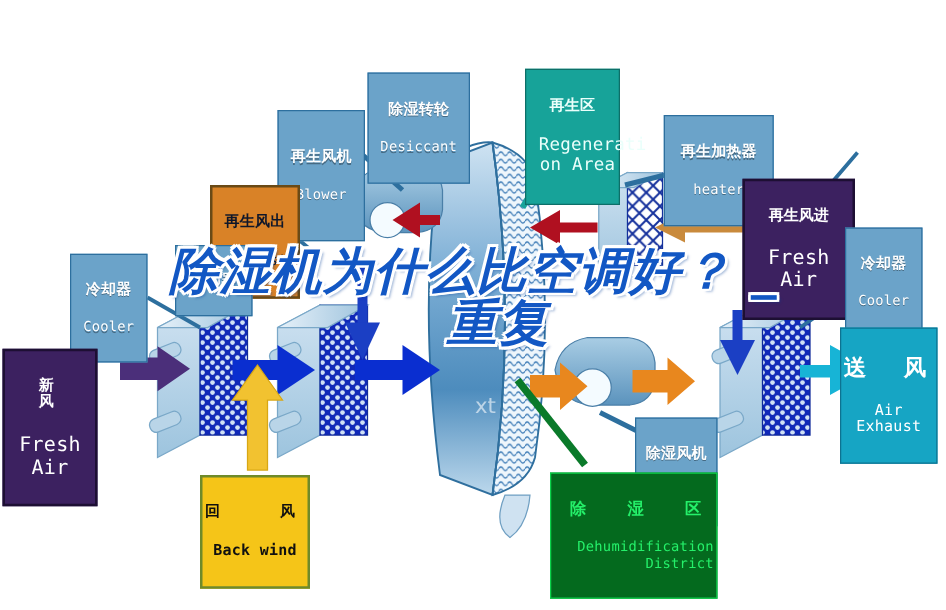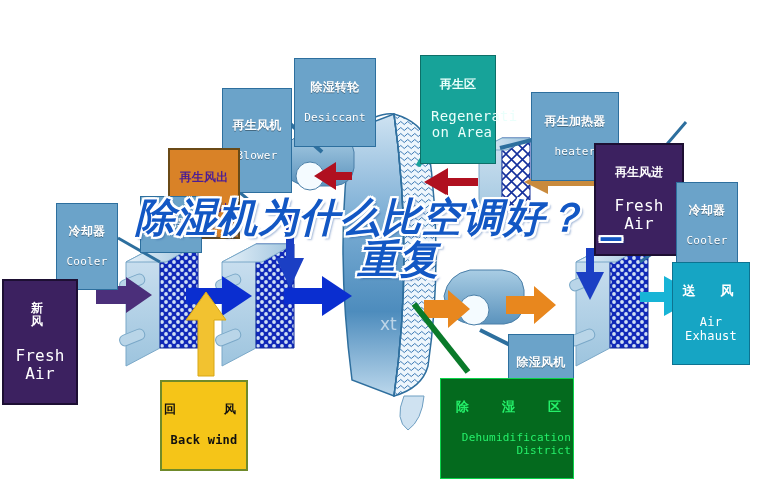--- a/index.html
+++ b/index.html
@@ -34,21 +34,21 @@
 
   
   .lbl.teal{
     background:#17a399;border:1px solid #0d6f68;color:#eafffb;
   }
   .lbl.teal .cn{font-size:12px;}
   .lbl.teal .en{font-size:14px;margin-left:8px;}
 
   
   .lbl.orange{
-    background:#d98227;border:2px solid #6a4a16;color:#4c1d95;
+    background:#d98227;border:2px solid #6a4a16;color:#0f172a;
   }
   .lbl.orange .cn{font-size:12px;}
   .lbl.orange .en{font-size:12px;}
 
   
   .lbl.purple{
     background:#3c2160;border:2px solid #1d0f33;color:#ffffff;
   }
   .lbl.purple .cn{font-size:12px;letter-spacing:6px;}
   .lbl.purple .en{font-size:16px;}
@@ -64,21 +64,21 @@
   .lbl.green{
     background:#046a1e;border:1px solid #0bd34a;color:#25f06a;
   }
   .lbl.green .cn{font-size:13px;letter-spacing:10px;font-weight:bold;}
   .lbl.green .en{font-size:11px;}
 
   
   .lbl.cyan{
     background:#16a5c4;border:1px solid #0d7391;color:#ffffff;
   }
-  .lbl.cyan .cn{font-size:13px;letter-spacing:6px;}
+  .lbl.cyan .cn{font-size:18px;letter-spacing:6px;}
   .lbl.cyan .en{font-size:12px;}
 
   
   #title{
     position:absolute;
     left:0;top:196px;width:757px;
     z-index:60;
     text-align:center;
     pointer-events:none;
   }

